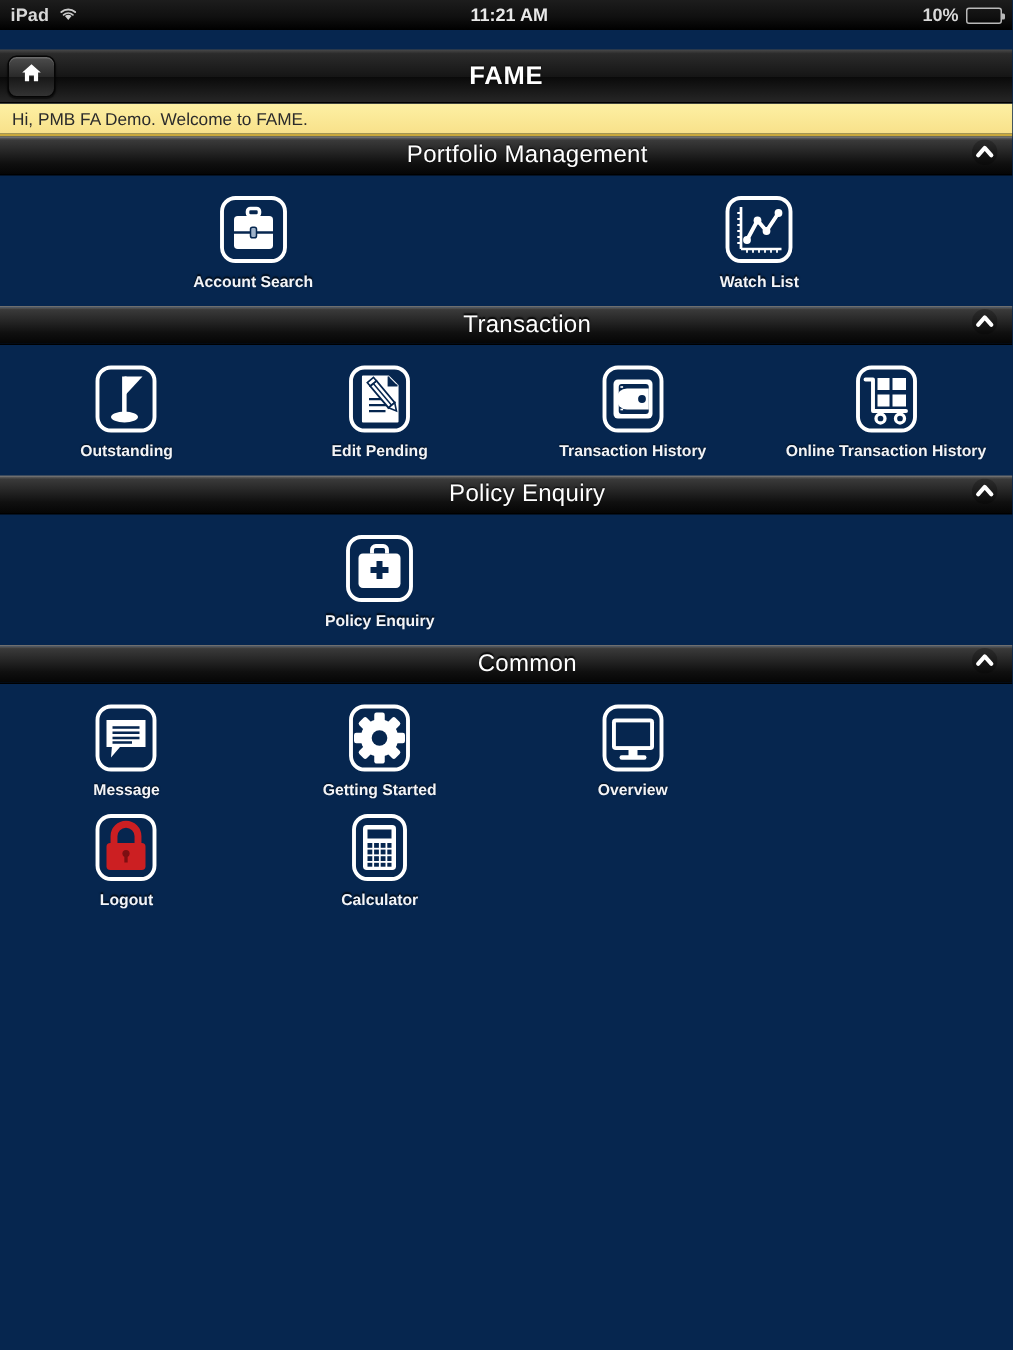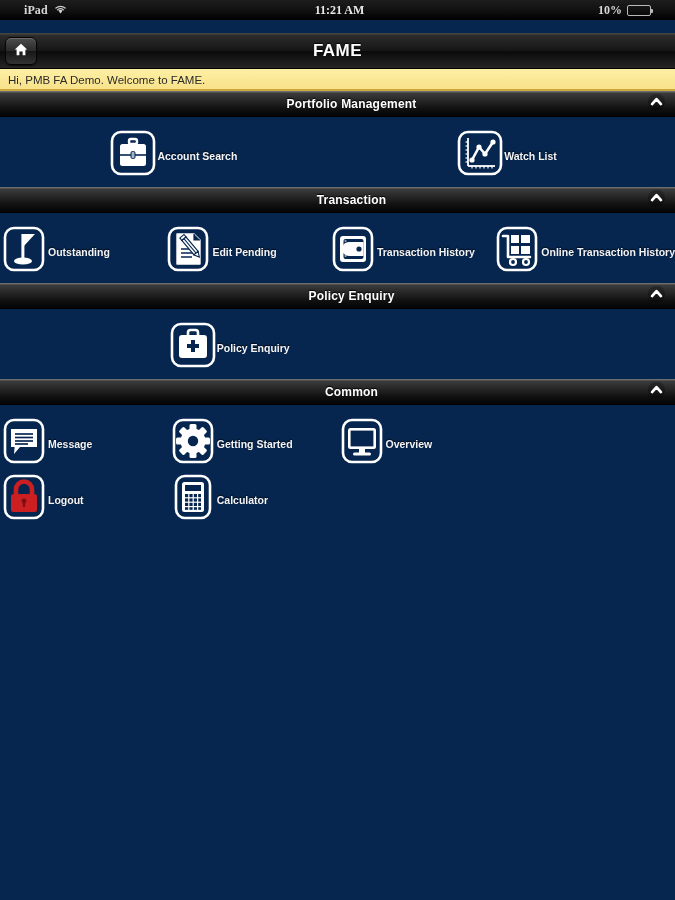--- a/index.html
+++ b/index.html
@@ -18,23 +18,22 @@
   
   .statusbar {
     height: 20px;
     background: linear-gradient(to bottom, #1d1d1d 0%, #101010 55%, #000 100%);
     display: flex;
     align-items: center;
     position: relative;
     color: #d8d8d8;
     font-size: 12px;
     font-weight: bold;
-    padding: 0 24px;
+    padding: 0 7px;
     box-sizing: border-box;
-    font-family: Liberation Serif, serif;
   }
   .sb-left { display: flex; align-items: center; gap: 6px; }
   .sb-carrier { letter-spacing: 0.1px; }
   .wifi-icon { display: block; }
   .sb-center {
     position: absolute;
     left: 4px; right: 0;
     text-align: center;
     font-size: 12px;
     font-weight: bold;
@@ -125,22 +124,22 @@
     border-bottom: 1px solid #000;
     display: flex;
     align-items: center;
     justify-content: center;
     position: relative;
     box-sizing: border-box;
     cursor: pointer;
   }
   .section-header .title {
     color: #fff;
-    font-size: 12px;
-    font-weight: bold;
+    font-size: 16px;
+    font-weight: normal;
     text-shadow: 0 -1px 1px rgba(0,0,0,0.95);
     letter-spacing: 0.2px;
     margin-left: 28px;
   }
   .section-header .chev {
     position: absolute;
     right: 10px;
     top: 50%;
     transform: translateY(-50%);
     display: block;
@@ -154,21 +153,21 @@
   .grid {
     display: grid;
     grid-template-columns: repeat(4, 1fr);
     row-gap: 8px;
   }
   .grid.cols6 {
     grid-template-columns: repeat(6, 1fr);
   }
   .tile {
     display: flex;
-    flex-direction: row;
+    flex-direction: column;
     align-items: center;
     justify-content: flex-start;
     cursor: pointer;
     text-decoration: none;
   }
   .tile .ico {
     width: 48px; height: 48px;
     display: flex;
     align-items: center;
     justify-content: center;

